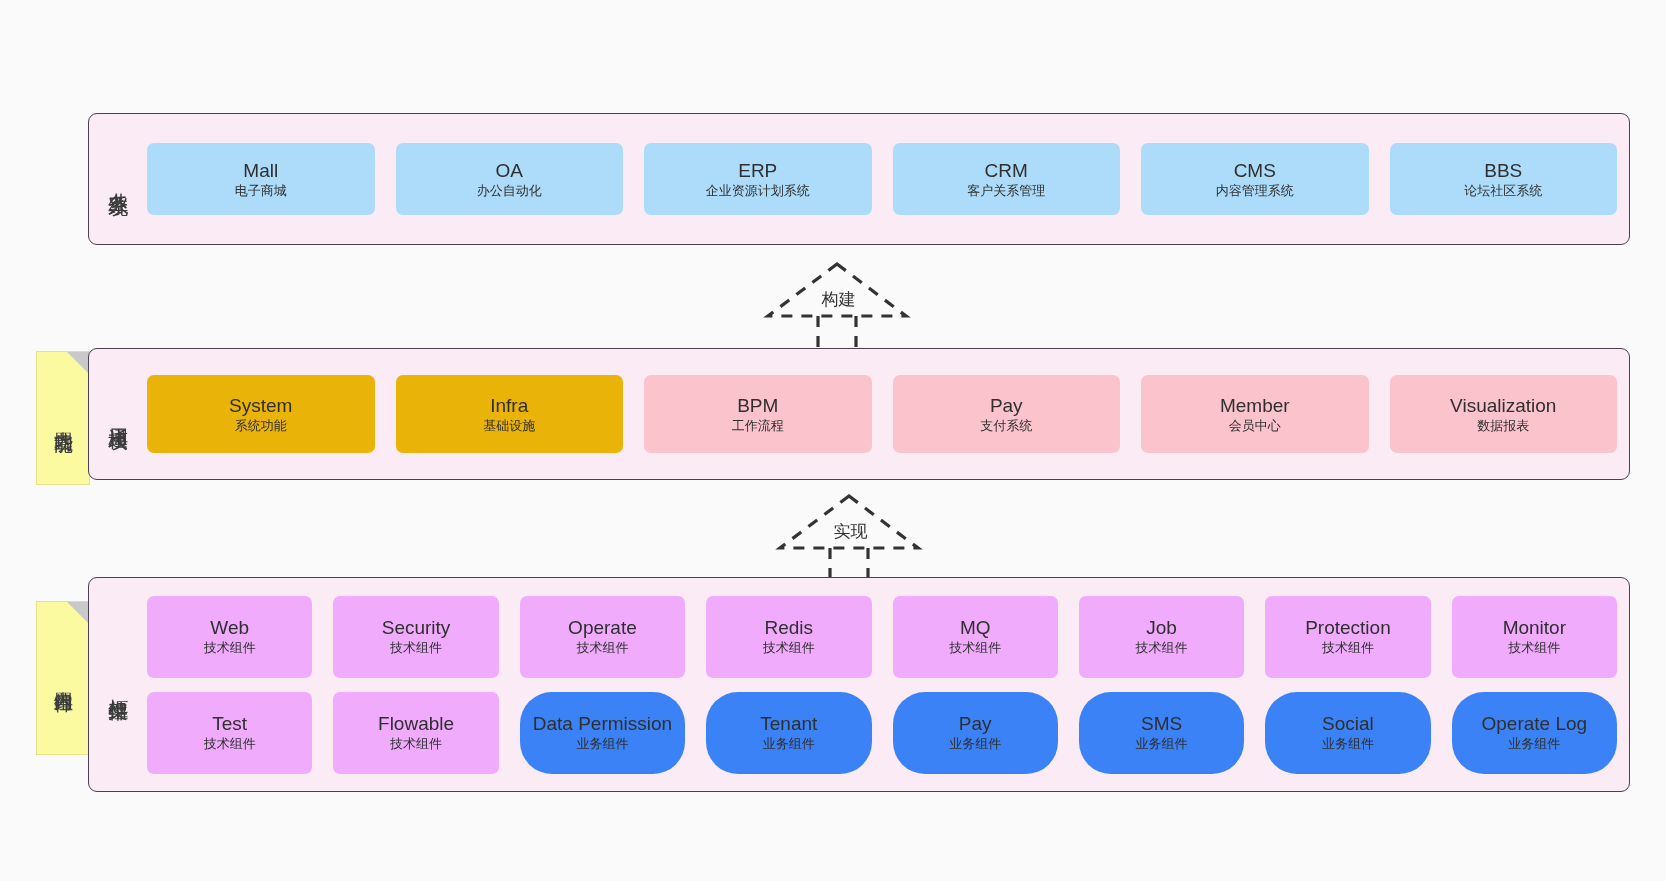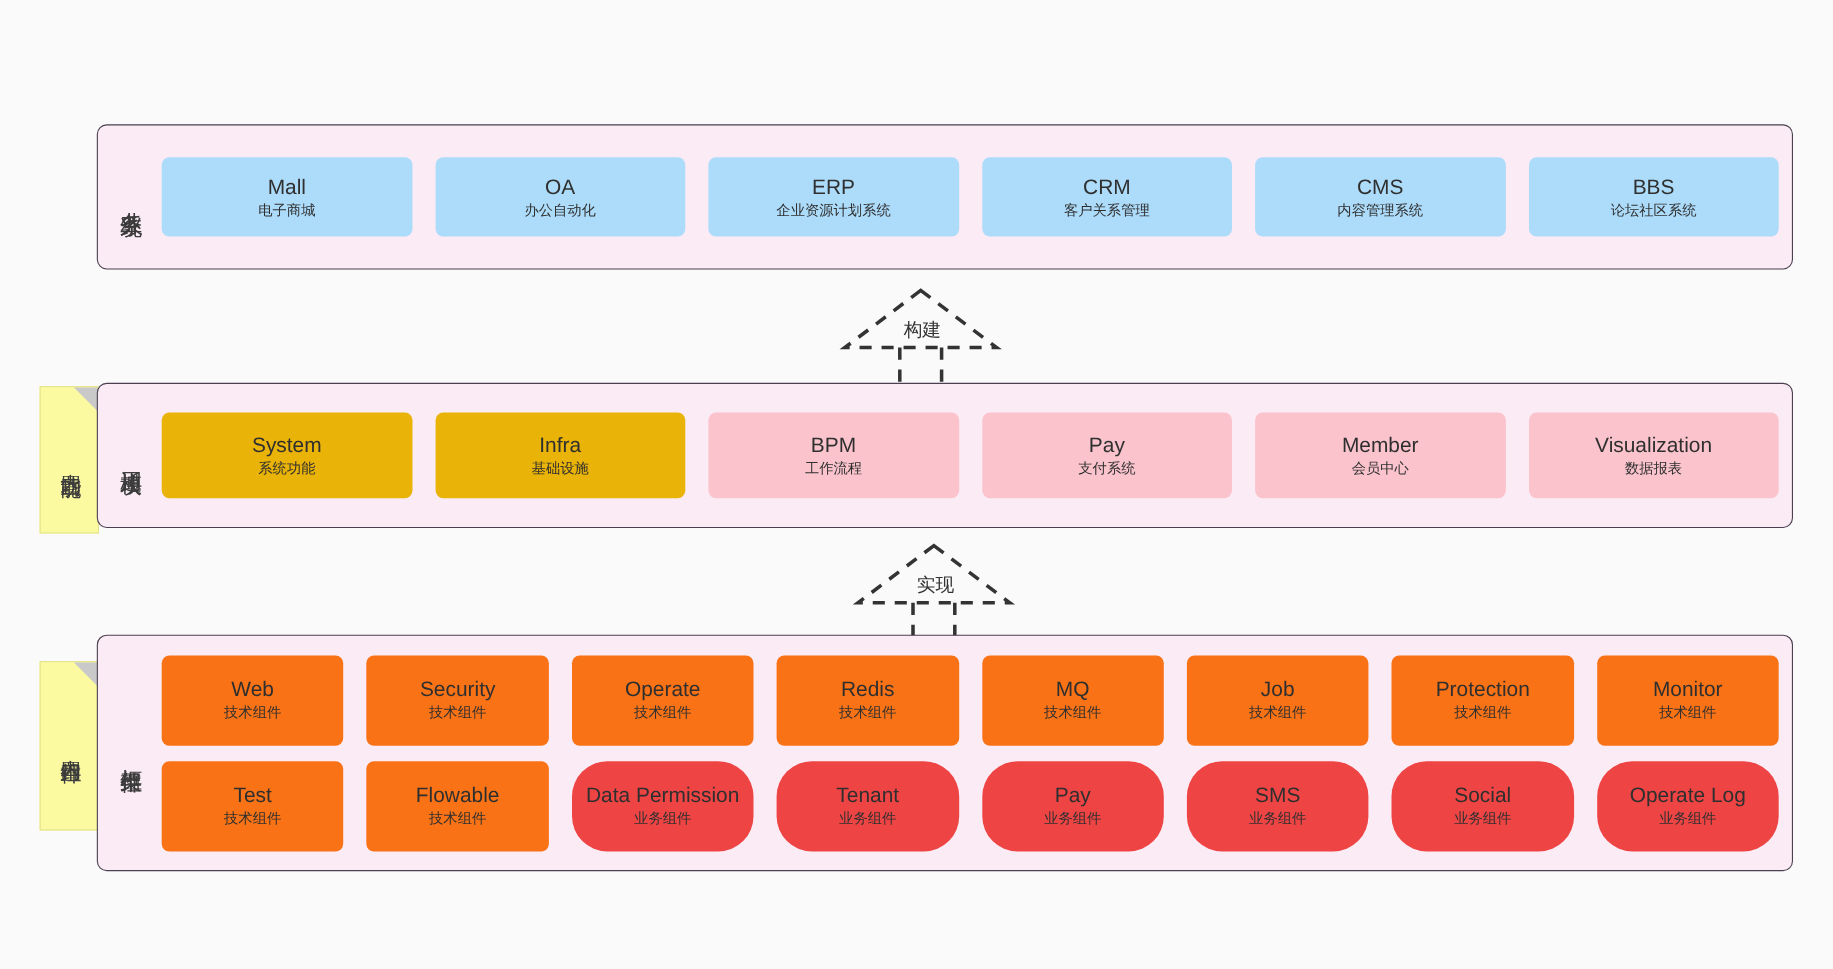--- a/index.html
+++ b/index.html
@@ -77,22 +77,22 @@
     padding: 4px 6px;
     box-sizing: border-box;
   }
   .cell .t1 { font-size: 19px; color: #2f2f2f; }
   .cell .t2 { font-size: 13px; color: #2f2f2f; }
 
   
   .c-blue        { background: #addcfb; }
   .c-red         { background: #eab308; }
   .c-pink        { background: #fbc4cd; }
-  .c-green       { background: #f97316; }
-  .c-green-light { background: #ef4444; border-radius: 32px; }
+  .c-green       { background: #f0abfc; }
+  .c-green-light { background: #3b82f6; border-radius: 32px; }
 
   
   #layer-business  { left: 88px;  top: 113px; width: 1542px; height: 132px; }
   #layer-common    { left: 88px;  top: 348px; width: 1542px; height: 132px; }
   #layer-framework { left: 88px;  top: 577px; width: 1542px; height: 215px; }
 
   #layer-business .row  { height: 72px; max-height: 72px; }
   #layer-common .row    { height: 78px; max-height: 78px; }
   #layer-framework .row { height: 82px; max-height: 82px; }
 

